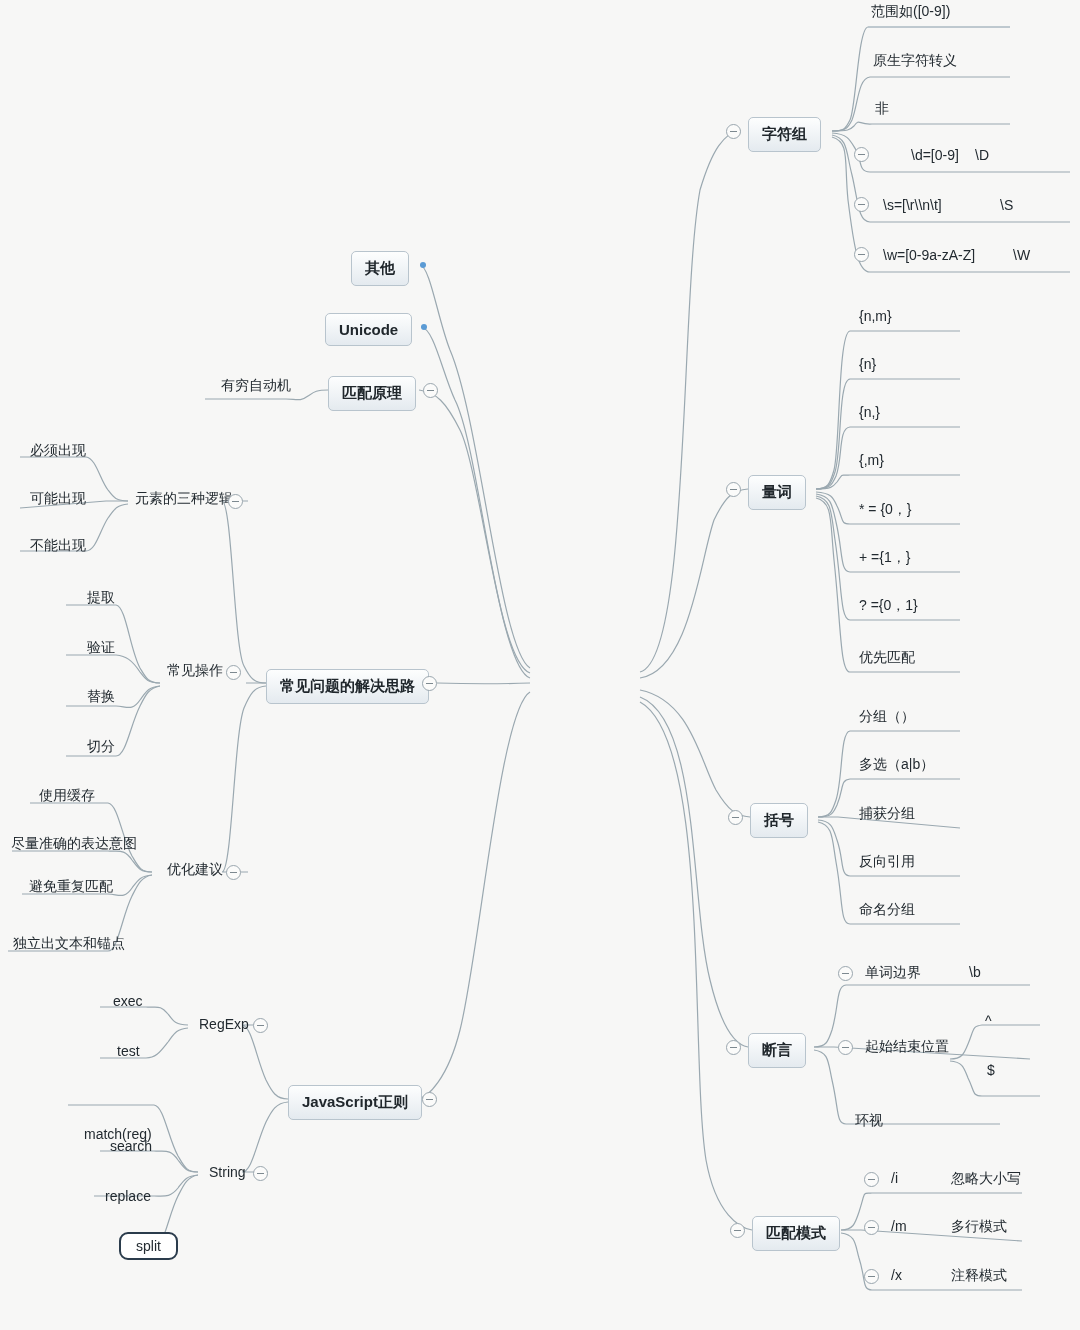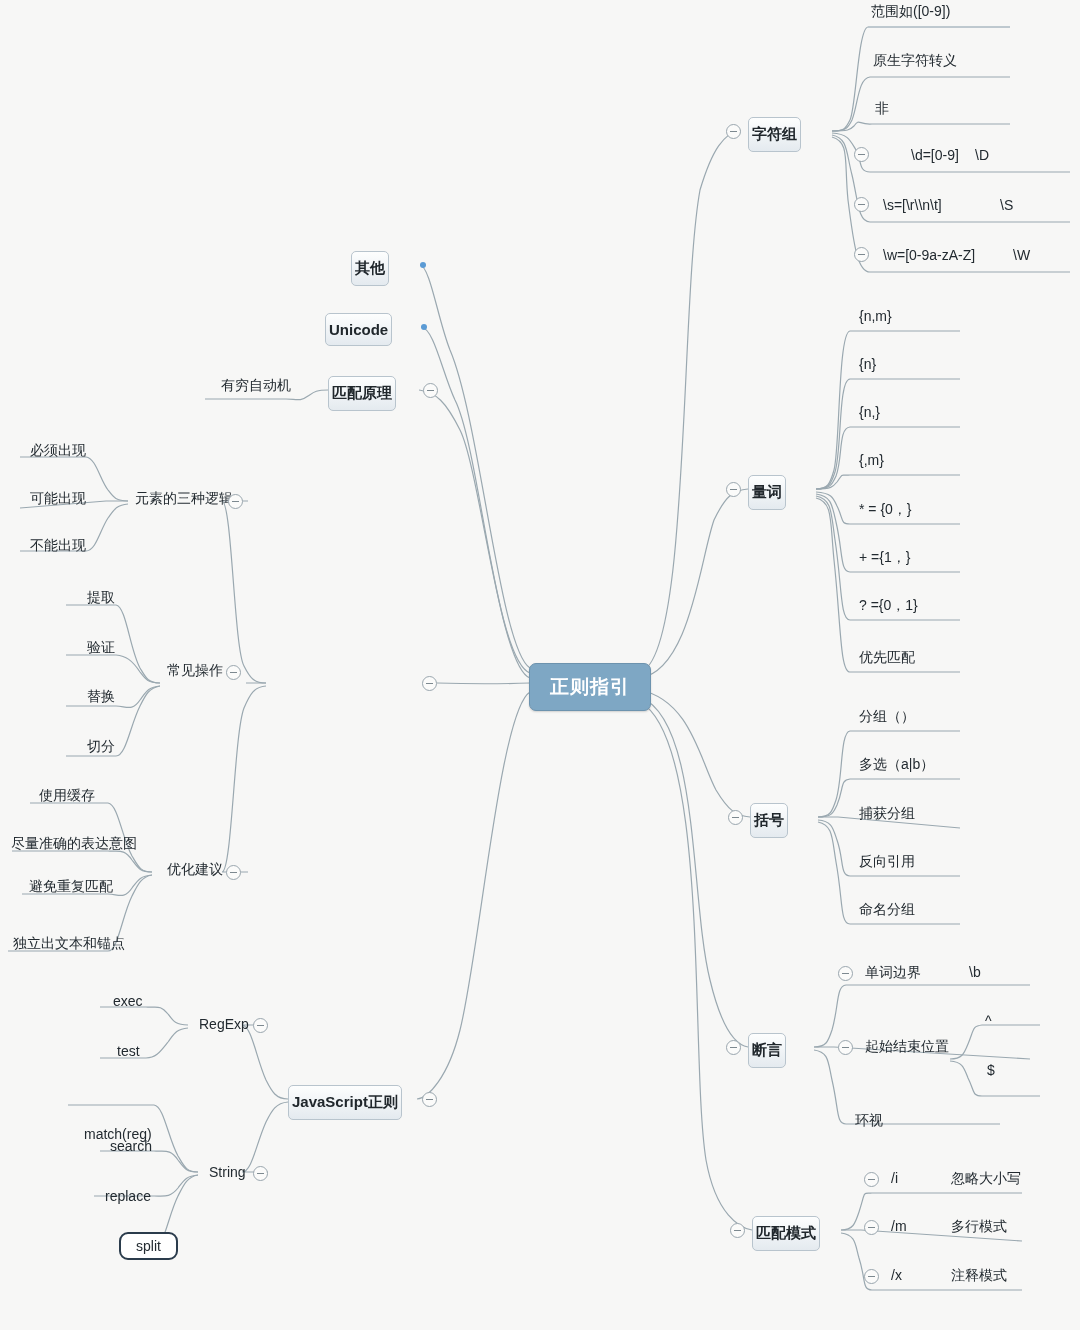--- a/index.html
+++ b/index.html
@@ -29,21 +29,21 @@
     box-shadow: 0 1px 2px rgba(0,0,0,.16);
   }
 
   .branch-node {
     background: linear-gradient(#fdfefe, #e4eaef);
     border: 1px solid #b8c4cd;
     border-radius: 5px;
     color: #20272c;
     font-size: 15px;
     font-weight: bold;
-    padding: 7px 3px;
+    padding: 7px 13px;
     text-align: center;
   }
 
   .plain-node {
     color: #222a30;
     font-size: 14px;
     padding: 2px 3px;
   }
 
   .sel-node {
@@ -164,21 +164,20 @@
       <path d="M198,1172 C186,1172 184,1168 178,1160 C170,1148 164,1152 154,1151 L100,1151"></path>
       <path d="M198,1175 C186,1176 184,1180 178,1188 C170,1198 164,1196 154,1196 L94,1196"></path>
       <path d="M198,1175 C187,1177 184,1184 178,1196 C168,1216 164,1248 154,1248 L178,1248"></path>
 
       <g stroke="#b4c2cb" stroke-width="1">
         <path d="M868,27 L1010,27"></path>
       </g>
     </g>
   </svg>
 
-  <div class="node root-node" style="left:529px; top:663px;">正则指引</div>
 
   <div class="toggle" style="left:726px; top:124px;"></div>
   <div class="node branch-node" style="left:748px; top:117px;">字符组</div>
 
   <div class="node plain-node" style="left:868px; top:1px;">范围如([0-9])</div>
   <div class="node plain-node" style="left:870px; top:50px;">原生字符转义</div>
   <div class="node plain-node" style="left:872px; top:98px;">非</div>
 
   <div class="toggle" style="left:854px; top:147px;"></div>
   <div class="node plain-node" style="left:908px; top:145px;">\d=[0-9]</div>
@@ -245,20 +244,21 @@
   <div class="node branch-node" style="left:351px; top:251px;">其他</div>
   <div class="dot" style="left:420px; top:262px;"></div>
 
   <div class="node branch-node" style="left:325px; top:313px;">Unicode</div>
   <div class="dot" style="left:421px; top:324px;"></div>
 
   <div class="node branch-node" style="left:328px; top:376px;text-align:center;">匹配原理</div>
   <div class="toggle" style="left:423px; top:383px;"></div>
   <div class="node plain-node" style="left:218px; top:375px;">有穷自动机</div>
 
+  <div class="node branch-node" style="left:266px; top:669px;">常见问题的解决思路</div>
   <div class="toggle" style="left:422px; top:676px;"></div>
 
   <div class="node plain-node" style="left:132px; top:488px;">元素的三种逻辑</div>
   <div class="toggle" style="left:228px; top:494px;"></div>
   <div class="node plain-node" style="left:27px; top:440px;">必须出现</div>
   <div class="node plain-node" style="left:27px; top:488px;">可能出现</div>
   <div class="node plain-node" style="left:27px; top:535px;">不能出现</div>
 
   <div class="node plain-node" style="left:164px; top:660px;">常见操作</div>
   <div class="toggle" style="left:226px; top:665px;"></div>

